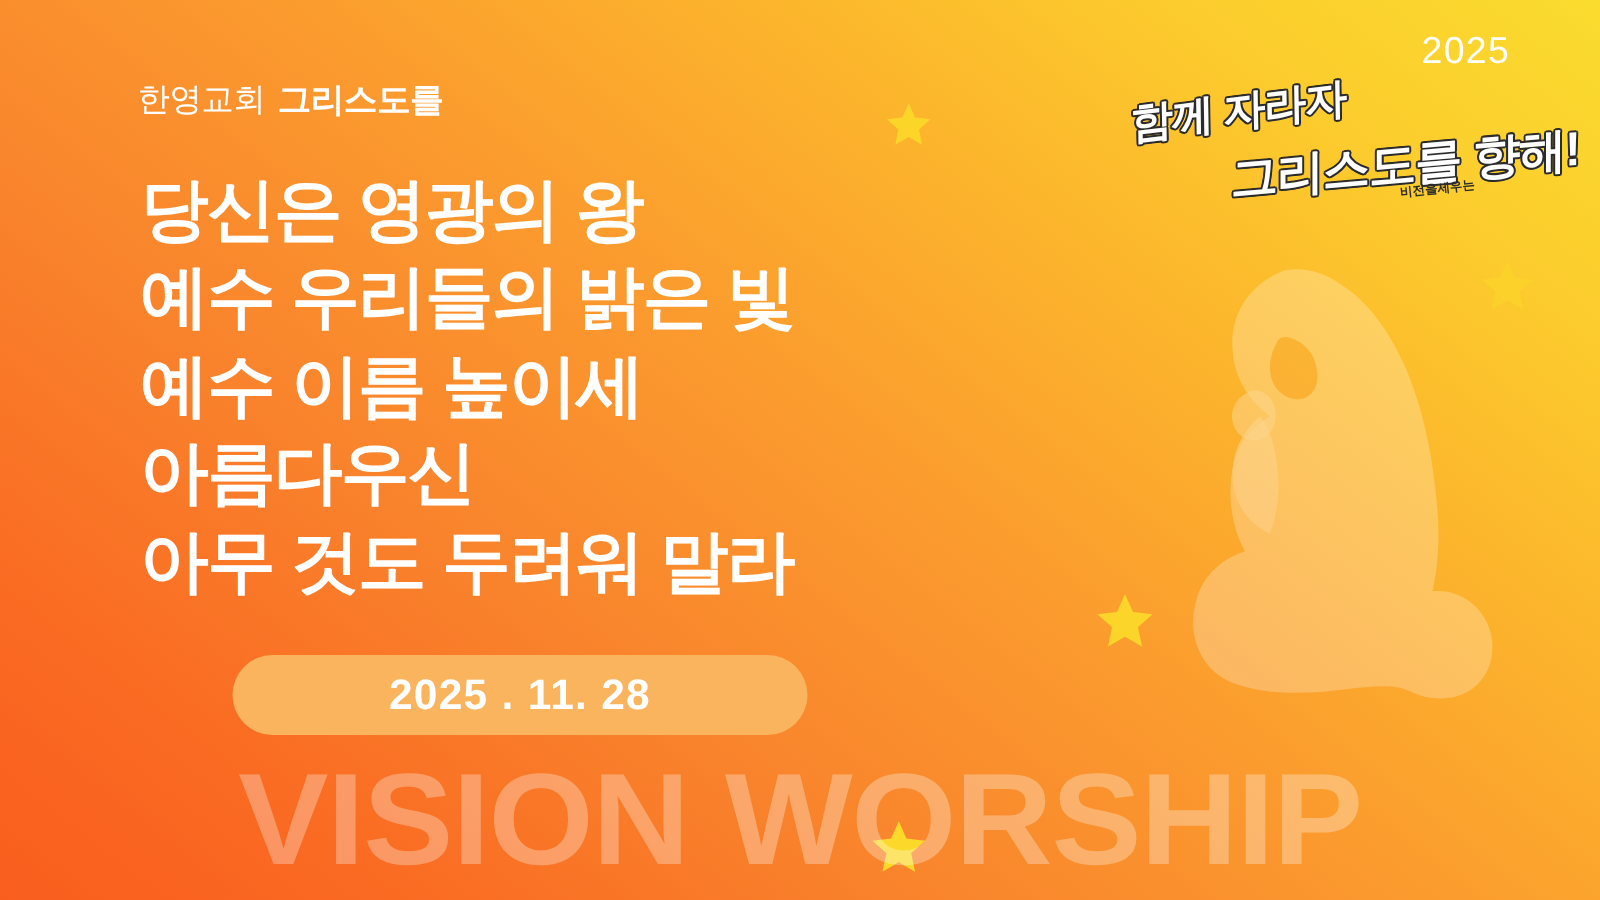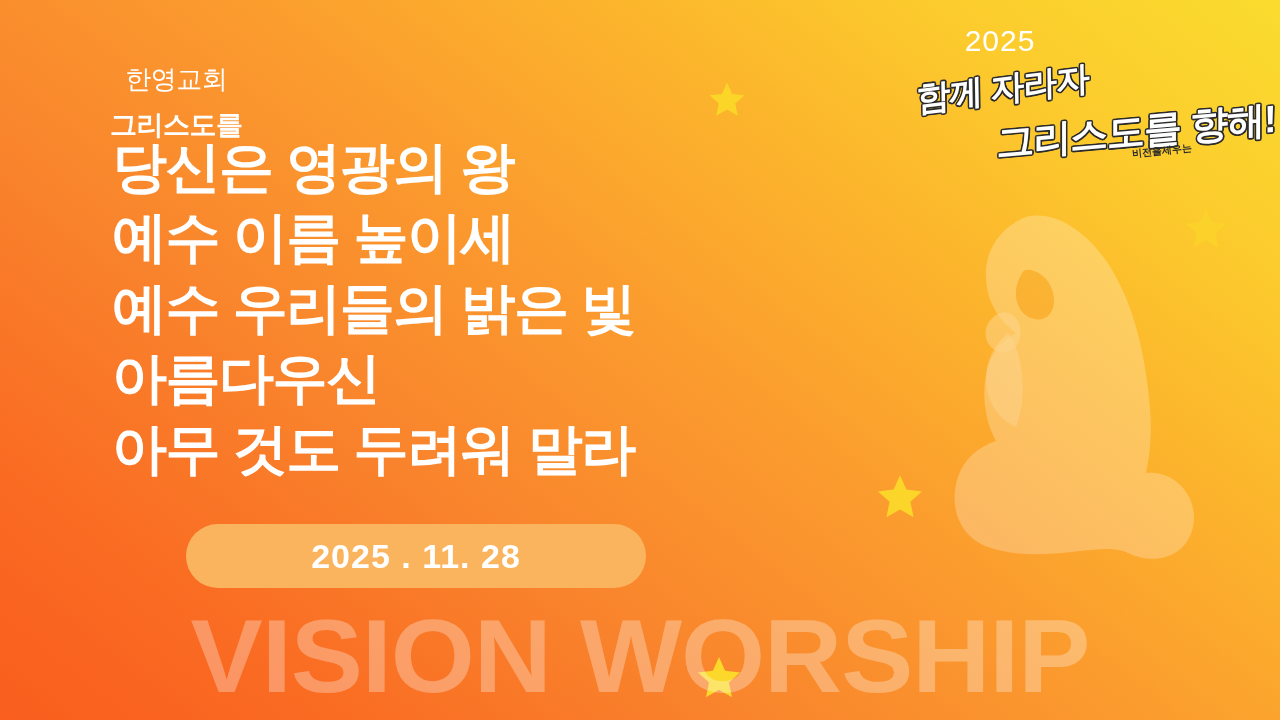--- a/index.html
+++ b/index.html
@@ -60,24 +60,23 @@
     white-space:nowrap;
     user-select:none;
     pointer-events:none;
   }
 
   
   #header-row {
     position:absolute;
     left:110px; top:62px;
     display:flex;
-    align-items:center;
+    align-items:flex-start;
     gap:10px;
     white-space:nowrap;
-    flex-direction:column;
   }
   #church-name {
     font-size:26px;
     font-weight:500;
     color:#FFFFFF;
     letter-spacing:-.5px;
   }
   #service-name {
     font-size:27px;
     font-weight:bold;
@@ -114,23 +113,23 @@
   #date-text {
     color:#FFFFFF;
     font-size:34px;
     font-weight:bold;
     letter-spacing:1px;
   }
 
   
   #theme-block {
     position:absolute;
-    right:60px; top:24px;
+    right:72px; top:24px;
     width:320px;
-    text-align:center;
+    text-align:right;
   }
   #theme-year {
     font-size:30px;
     font-weight:400;
     color:#FFFFFF;
     letter-spacing:1px;
     margin-left:-120px;
   }
   #theme-slogan {
     position:relative;
@@ -238,22 +237,22 @@
 
   <div id="watermark">VISION WORSHIP</div>
 
   <div id="header-row">
     <span id="church-name">한영교회</span>
     <span id="service-name">그리스도를</span>
   </div>
 
   <div id="song-list">
     <div class="song-line">당신은 영광의 왕</div>
+    <div class="song-line">예수 우리들의 밝은 빛</div>
     <div class="song-line">예수 이름 높이세</div>
-    <div class="song-line">예수 우리들의 밝은 빛</div>
     <div class="song-line">아름다우신</div>
     <div class="song-line">아무 것도 두려워 말라</div>
   </div>
 
   <div id="date-pill">
     <span id="date-text">2025 . 11. 28</span>
   </div>
 
   <div id="theme-block">
     <div id="theme-year">2025</div>

